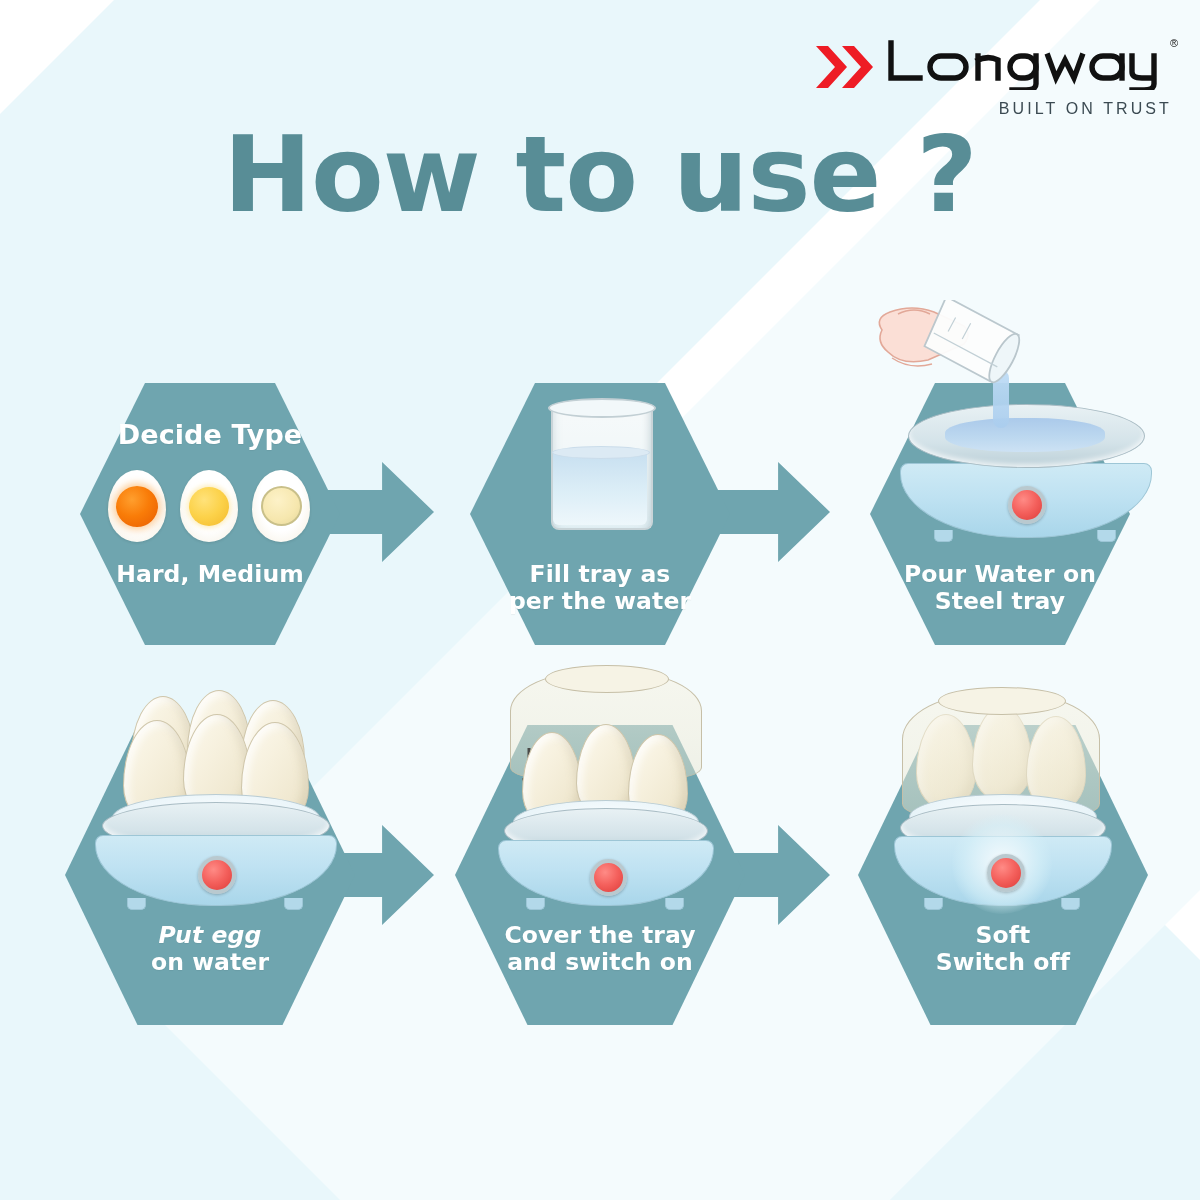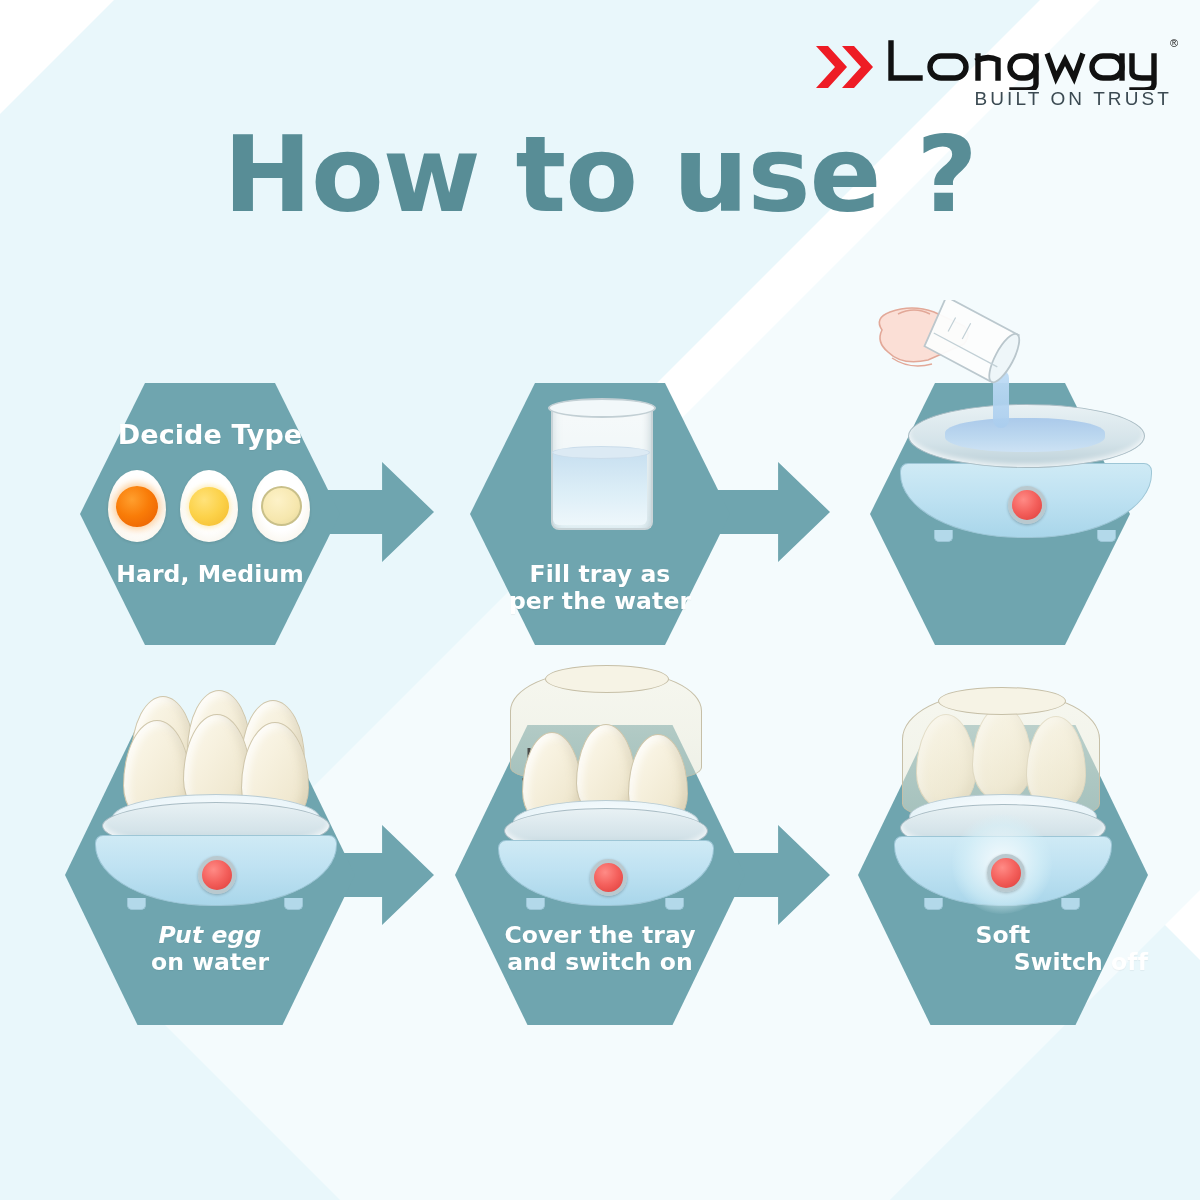--- a/index.html
+++ b/index.html
@@ -30,22 +30,22 @@
     display:flex;align-items:flex-start;
   }
   .chev{width:62px;height:46px;margin-top:6px;flex:0 0 auto;}
   .logoText{margin-left:10px;display:flex;flex-direction:column;align-items:flex-end;}
   .wordmark{position:relative;height:50px;}
   .wordmark svg{display:block;}
   .reg{
     position:absolute;right:-2px;top:-1px;font-size:11px;color:#111;
   }
   .tagline{
-    font-size:19px;letter-spacing:3.1px;color:#3b4a52;
-    font-weight:400;margin-top:0;margin-right:4px;
+    font-size:16px;letter-spacing:3.1px;color:#3b4a52;
+    font-weight:400;margin-top:12px;margin-right:4px;
     font-family:"Liberation Sans",sans-serif;
   }
 
   
   .title{
     position:absolute;left:0;right:0;top:122px;text-align:center;
     font-size:106px;line-height:1;font-weight:700;color:#588d96;
     letter-spacing:-1px;
     font-family:"DejaVu Sans",sans-serif;
   }
@@ -269,20 +269,22 @@
       <path d="M30,14 Q46,6 62,14" fill="none" stroke="#e2a898" stroke-width="1.4"></path>
       <path d="M24,58 Q42,70 64,64" fill="none" stroke="#e2a898" stroke-width="1.4"></path>
       <g transform="rotate(28 120 46)">
         <path d="M60,22 L142,22 L138,76 L64,76 Z" fill="#fdfefe" stroke="#b9c6cc" stroke-width="1.8" opacity="0.95"></path>
         <ellipse cx="140" cy="49" rx="9" ry="27" fill="#eef6f9" stroke="#b9c6cc" stroke-width="1.8"></ellipse>
         <path d="M66,60 L138,60" stroke="#c2d0d6" stroke-width="1.3"></path>
         <path d="M78,36 L78,52 M94,34 L94,52" stroke="#c2d0d6" stroke-width="1.2"></path>
       </g>
     </svg>
   </div>
+  <div class="cap cap-bot" style="left:870px;top:561px;width:260px;">Pour Water on</div>
+  <div class="cap cap-bot" style="left:870px;top:588px;width:260px;">Steel tray</div>
 
   <div class="arrow" style="left:316px;top:825px;width:118px;height:100px;"></div>
 
   <div class="arrow" style="left:712px;top:825px;width:118px;height:100px;"></div>
 
   <div class="hex hex-r2" style="left:65px;top:725px;"></div>
   <div class="art" style="left:95px;top:690px;width:240px;height:215px;">
     <div class="egg3d" style="left:36px;top:6px;width:62px;height:96px;"></div>
     <div class="egg3d" style="left:92px;top:0px;width:62px;height:96px;"></div>
     <div class="egg3d" style="left:146px;top:10px;width:62px;height:96px;"></div>
@@ -339,15 +341,15 @@
       <div class="c-tray" style="top:-2px;height:44px;"></div>
       <div class="c-bowl" style="top:8px;height:46px;"></div>
       <div class="c-base" style="height:62%;"></div>
       <div class="c-foot" style="left:30px;"></div>
       <div class="c-foot" style="right:30px;"></div>
       <div class="c-glow" style="left:58px;bottom:-8px;width:100px;height:100px;"></div>
       <div class="c-btn" style="left:93px;bottom:14px;width:30px;height:30px;"></div>
     </div>
   </div>
   <div class="cap cap-bot" style="left:858px;top:922px;width:290px;">Soft</div>
-  <div class="cap cap-bot" style="left:858px;top:949px;width:290px;text-align:right;">Switch off</div>
+  <div class="cap cap-bot" style="left:858px;top:949px;width:290px;">Switch off</div>
 
 </div>
 
 </body></html>

